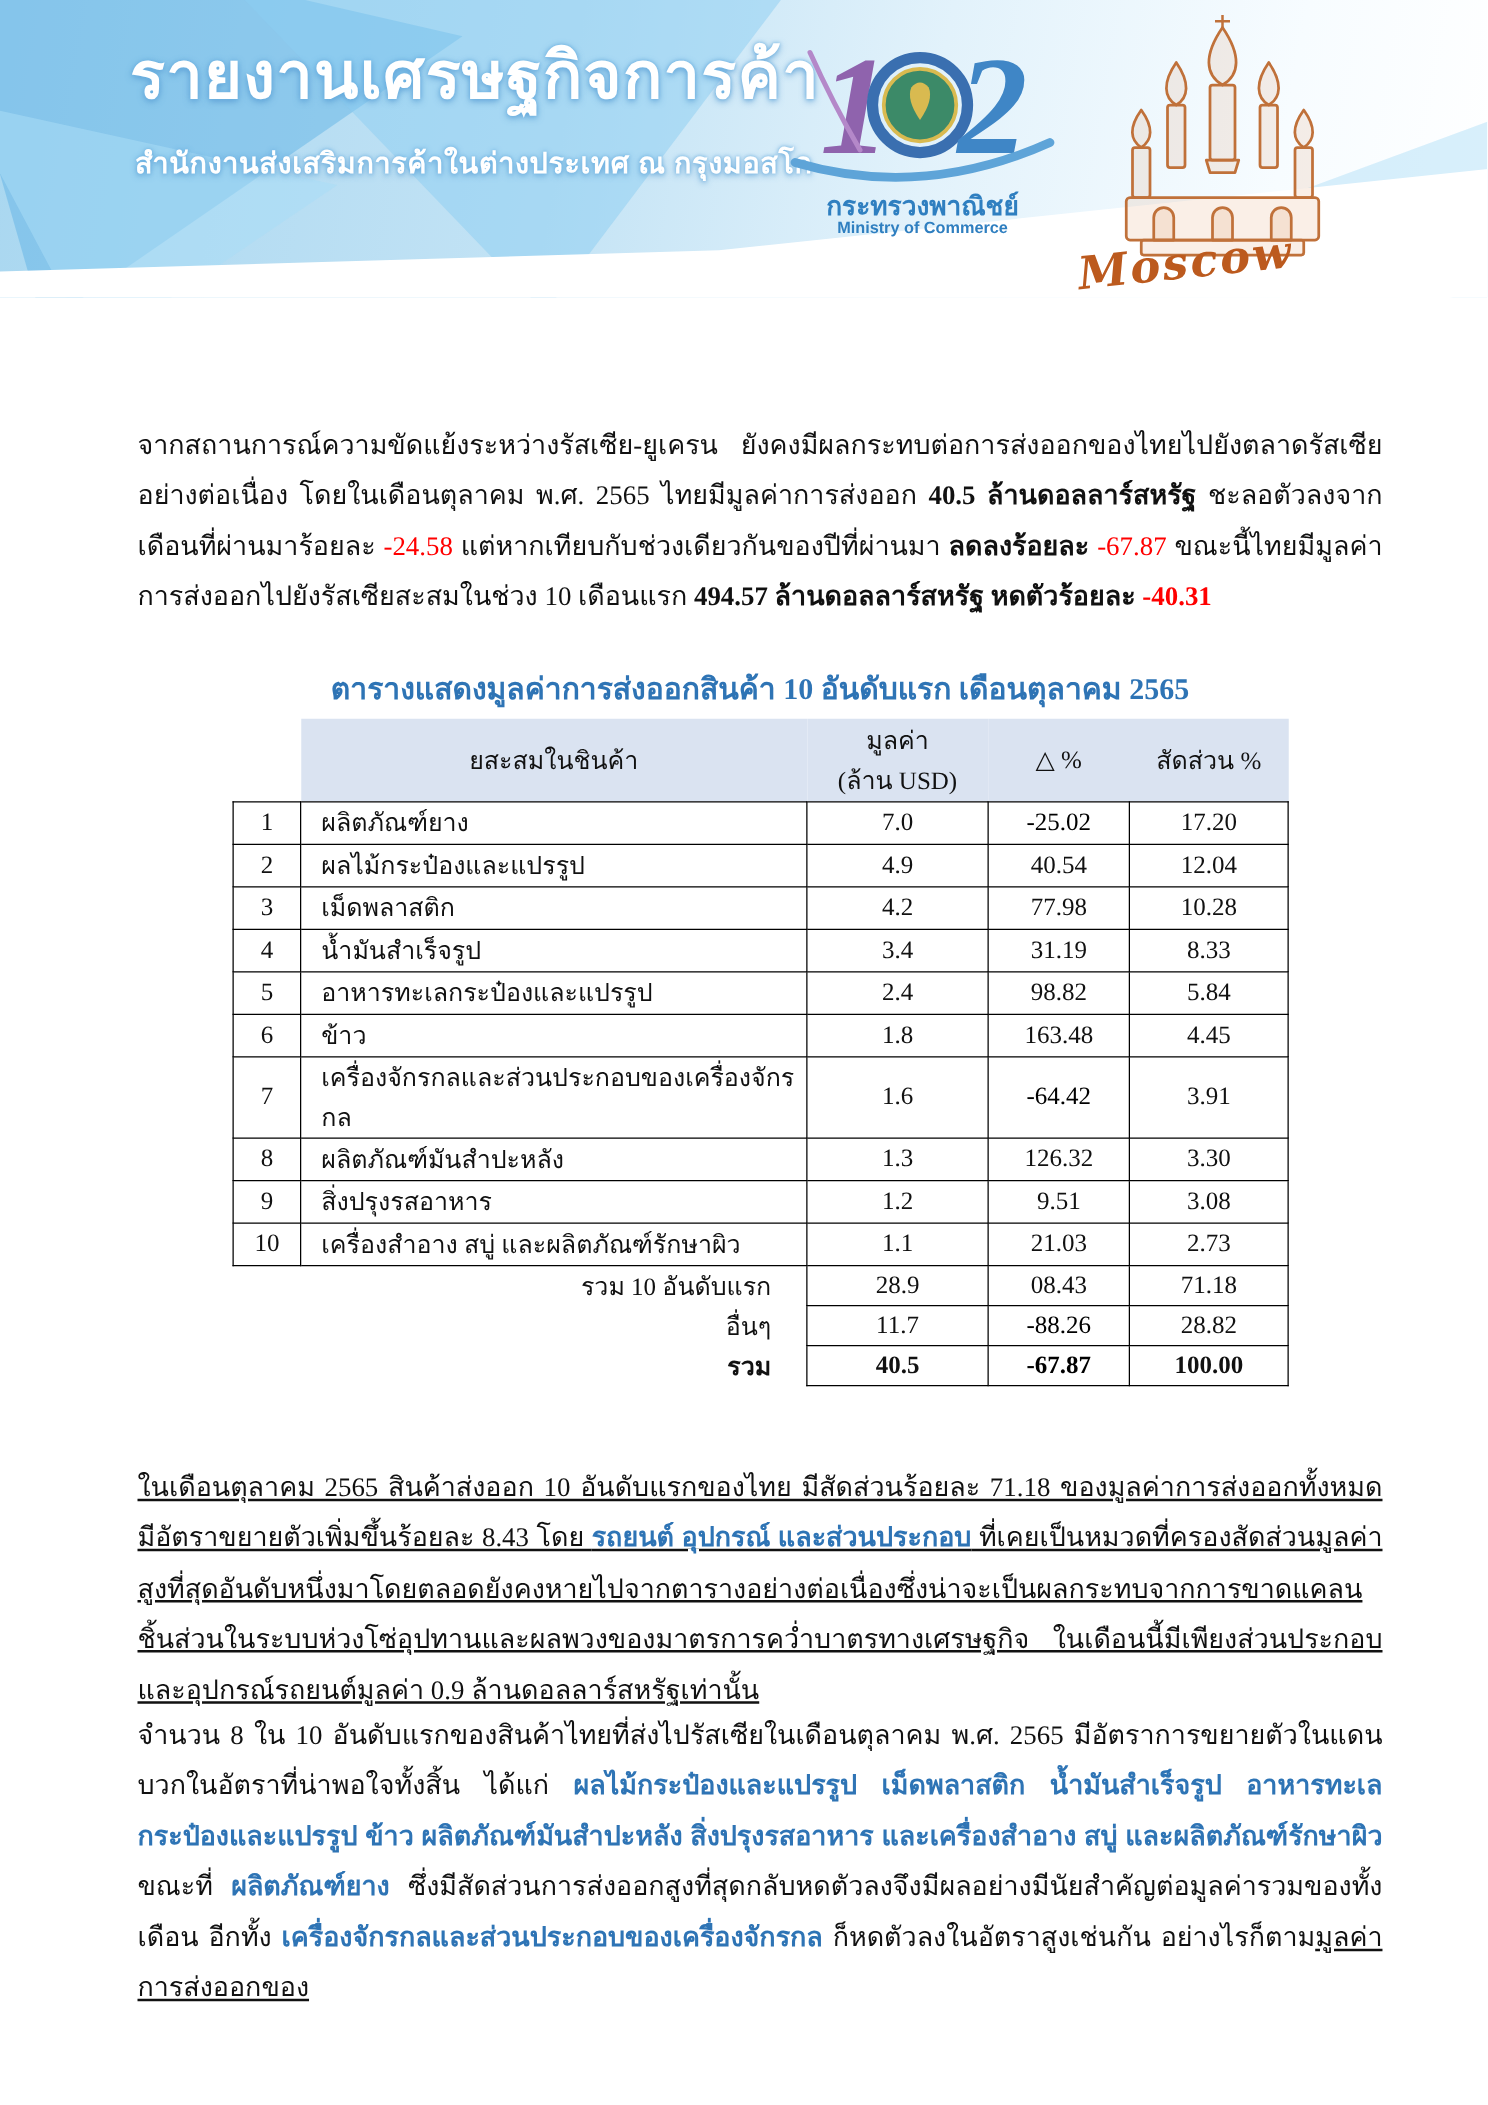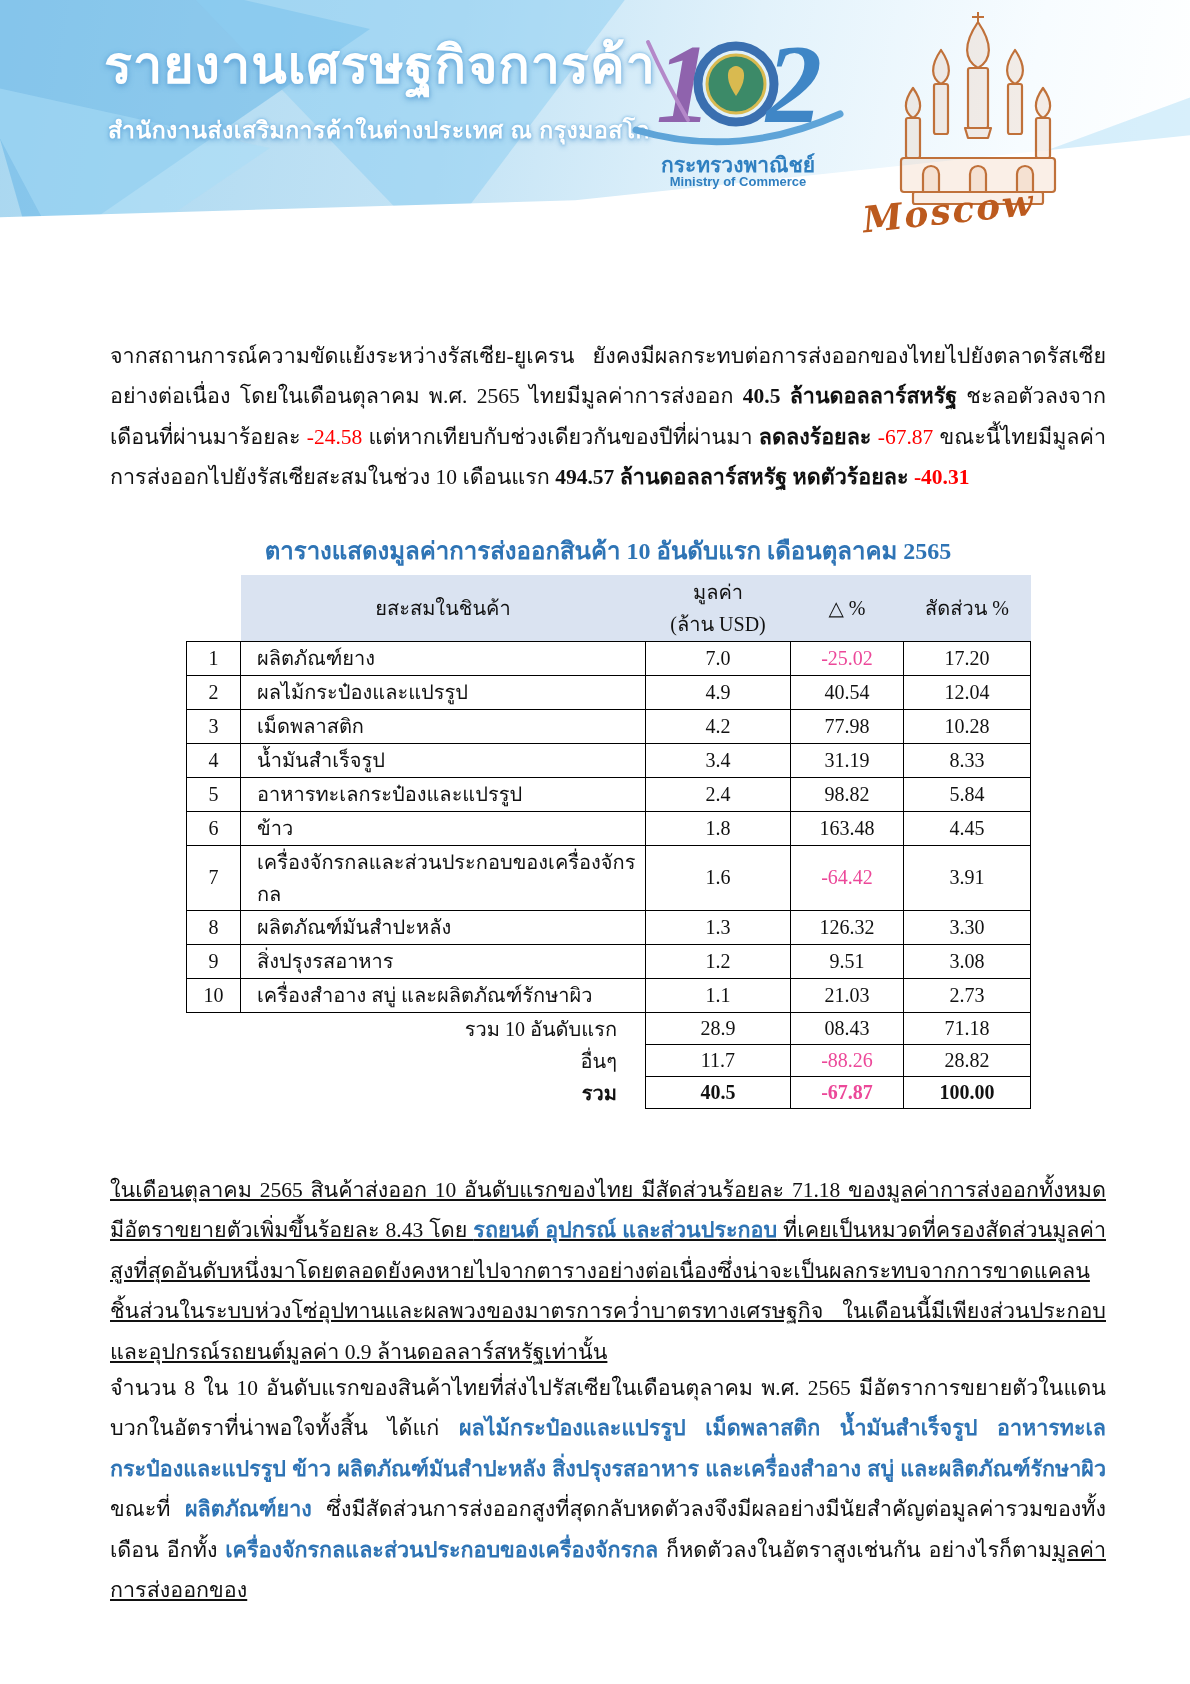--- a/index.html
+++ b/index.html
@@ -24,21 +24,21 @@
   .tri3 { left:-30px; top:60px; width:300px; height:220px;
     background:rgba(170,220,246,.55); clip-path:polygon(0 10%,100% 40%,35% 100%); }
   .tri4 { left:950px; top:90px; width:260px; height:160px;
     background:rgba(190,228,248,.6); clip-path:polygon(0 60%,100% 0,100% 100%); }
   .banner-white-sweep {
     position:absolute; left:-20px; bottom:-4px; width:1240px; height:110px;
     background:#ffffff; clip-path:polygon(0 78%,48% 62%,100% 0,100% 100%,0 100%);
   }
   .banner-title {
     position:absolute; left:104px; top:38px; width:560px;
-    font-family:Liberation Sans, sans-serif; font-weight:bold;
+    font-family:Liberation Mono, monospace; font-weight:bold;
     font-size:52px; line-height:1.05; color:#ffffff; letter-spacing:1px;
     text-shadow:0 0 3px #6fb4e4, 0 2px 6px rgba(70,140,200,.75);
   }
   .banner-subtitle {
     position:absolute; left:108px; top:112px; width:560px;
     font-family:"Liberation Sans", sans-serif; font-weight:bold;
     font-size:23px; color:#ffffff; letter-spacing:.5px;
     text-shadow:0 0 3px #6fb4e4, 0 2px 5px rgba(70,140,200,.7);
   }
   .logo102 { position:absolute; left:628px; top:22px; width:220px; height:130px; }
@@ -95,21 +95,21 @@
   table.export col.c-share { width:127px; }
   table.export th {
     background:#dae3f1; border:none; height:66px; font-weight:normal;
     text-align:center; vertical-align:middle; font-size:20px;
   }
   table.export th.rank-h { background:transparent; }
   table.export td { border:1px solid #000; height:34px; vertical-align:middle; }
   table.export td.rank { text-align:center; }
   table.export td.name { text-align:left; padding-left:16px; }
   table.export td.num  { text-align:center; }
-  table.export td.red  { color:#ec4899; }
+  table.export td.red  { color:#000000; }
   table.export tr.sum td { height:32px; }
   table.export td.sum-label {
     border:none; text-align:right; padding-right:28px; background:#fff;
   }
   table.export tr.total td { font-weight:bold; }
   .source-note {
     position:absolute; left:145px; top:1090px; width:940px;
     font-size:17.5px; color:#111;
   }
 </style>

